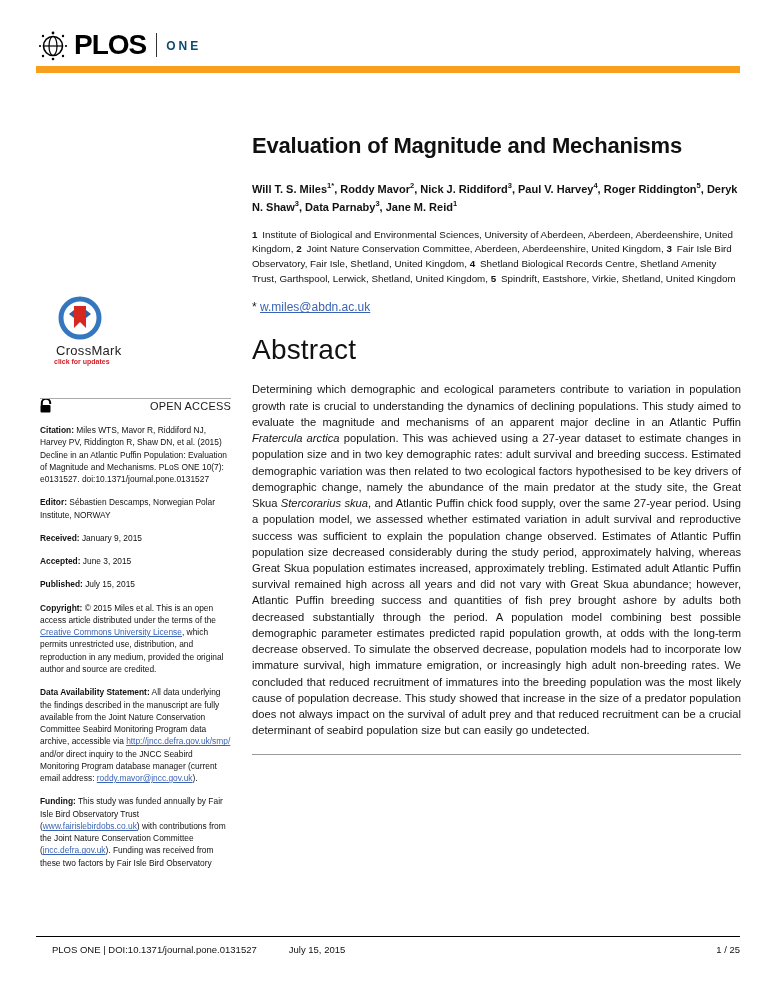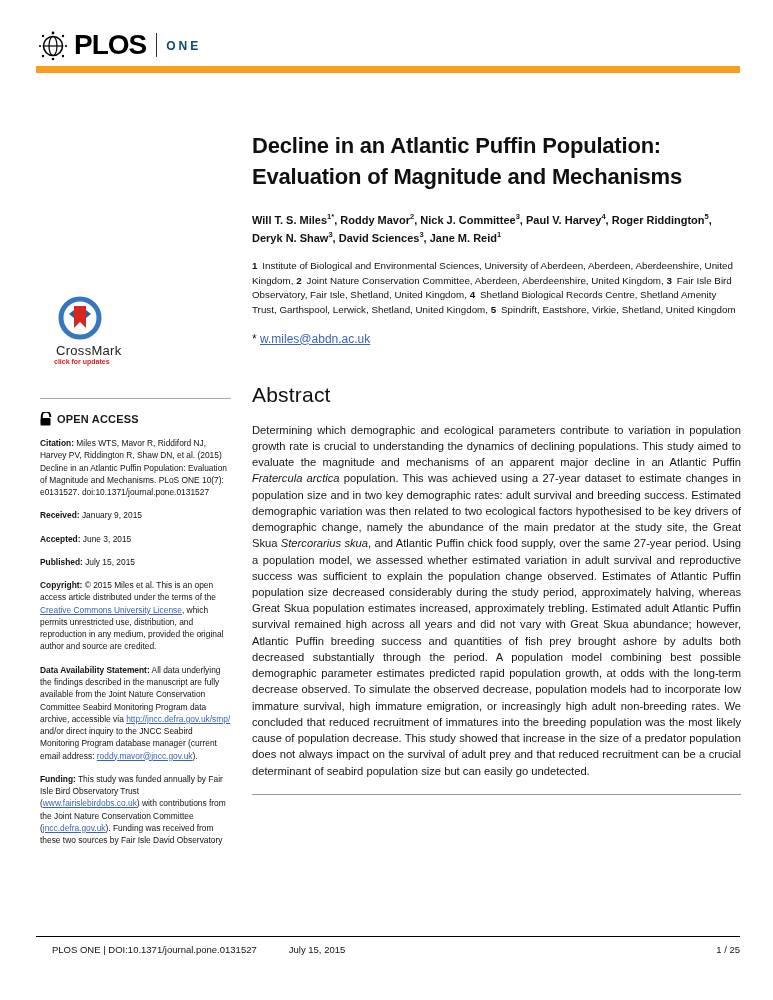--- a/index.html
+++ b/index.html
@@ -18,32 +18,32 @@
   
   .main { position:absolute; left:252px; top:117px; width:489px; }
   .article-type { font-size:9.5px; letter-spacing:0.4px; color:#222; }
   .title { margin-top:13px; font-size:22px; font-weight:bold; color:#101010; line-height:1.42; letter-spacing:-0.2px; }
   .authors { margin-top:19px; font-size:11px; font-weight:bold; line-height:1.55; color:#111; }
   .authors sup { font-size:7.5px; }
   .affiliations { margin-top:12px; font-size:9.8px; line-height:1.5; color:#111; }
   .affiliations b { font-weight:bold; }
   .corresponding { margin-top:14px; font-size:12px; }
   a.lnk { text-decoration:underline; cursor:pointer; }
-  .abstract-heading { margin-top:37px; font-size:21px; font-weight:normal; color:#111; letter-spacing:0.2px; }
+  .abstract-heading { margin-top:20px; font-size:28px; font-weight:normal; color:#111; letter-spacing:0.2px; }
   .abstract-text { margin-top:15px; font-size:11.2px; line-height:1.45; text-align:justify; color:#151515; }
   .end-rule { margin-top:15px; border-top:1px solid #999; width:100%; }
 
   
   .sidebar { position:absolute; left:40px; top:296px; width:191px; }
   .crossmark { width:120px; cursor:pointer; }
   .cm-badge { width:44px; height:44px; margin-left:18px; }
   .cm-title { font-size:13px; color:#222; letter-spacing:0.3px; margin-top:3px; margin-left:16px; }
   .cm-sub { font-size:7px; font-weight:bold; margin-left:14px; }
   .sidebar-rule { margin-top:33px; border-top:1px solid #aaa; width:191px; }
-  .open-access { margin-top:13px; display:flex; align-items:center; font-size:11px; font-weight:bold; letter-spacing:0.2px; }
+  .open-access { display:flex; align-items:center; font-size:11px; font-weight:normal; letter-spacing:0.2px;justify-content:space-between; }
   .lock { width:12px; height:14px; margin-right:5px; }
   .side-block { margin-top:11px; font-size:8.4px; line-height:1.46; color:#111; }
   .side-block b { font-weight:bold; }
 
   
   .footer-rule { position:absolute; left:36px; width:704px; top:936px; border-top:1.5px solid #000; }
   .footer { position:absolute; left:36px; width:704px; top:944px; display:flex; justify-content:space-between; font-size:9.5px; color:#111; }
   .footer-left span { margin-right:16px;padding-left:16px; }
 </style>
 </head>
@@ -98,20 +98,24 @@
         </svg>
       </span>
       <span>OPEN ACCESS</span>
     </div>
 
     <p class="side-block">
       <b>Citation:</b>
       <span>Miles WTS, Mavor R, Riddiford NJ, Harvey PV, Riddington R, Shaw DN, et al. (2015) Decline in an Atlantic Puffin Population: Evaluation of Magnitude and Mechanisms. PLoS ONE 10(7): e0131527. doi:10.1371/journal.pone.0131527</span>
     </p>
 
+    <p class="side-block">
+      <b>Editor:</b>
+      <span>Sébastien Descamps, Norwegian Polar Institute, NORWAY</span>
+    </p>
 
     <p class="side-block">
       <b>Received:</b>
       <span>January 9, 2015</span>
     </p>
 
     <p class="side-block">
       <b>Accepted:</b>
       <span>June 3, 2015</span>
     </p>
@@ -126,30 +130,29 @@
       <span>© 2015 Miles et al. This is an open access article distributed under the terms of the </span><a class="lnk" style="color:#3B63B5;">Creative Commons University License</a><span>, which permits unrestricted use, distribution, and reproduction in any medium, provided the original author and source are credited.</span>
     </p>
 
     <p class="side-block">
       <b>Data Availability Statement:</b>
       <span>All data underlying the findings described in the manuscript are fully available from the Joint Nature Conservation Committee Seabird Monitoring Program data archive, accessible via </span><a class="lnk" style="color:#3B63B5;">http://jncc.defra.gov.uk/smp/</a><span> and/or direct inquiry to the JNCC Seabird Monitoring Program database manager (current email address: </span><a class="lnk" style="color:#3B63B5;">roddy.mavor@jncc.gov.uk</a><span>).</span>
     </p>
 
     <p class="side-block">
       <b>Funding:</b>
-      <span>This study was funded annually by Fair Isle Bird Observatory Trust (</span><a class="lnk" style="color:#3B63B5;">www.fairislebirdobs.co.uk</a><span>) with contributions from the Joint Nature Conservation Committee (</span><a class="lnk" style="color:#3B63B5;">jncc.defra.gov.uk</a><span>). Funding was received from these two sources by Fair Isle David Observatory</span>
+      <span>This study was funded annually by Fair Isle Bird Observatory Trust (</span><a class="lnk" style="color:#3B63B5;">www.fairislebirdobs.co.uk</a><span>) with contributions from the Joint Nature Conservation Committee (</span><a class="lnk" style="color:#3B63B5;">jncc.defra.gov.uk</a><span>). Funding was received from these two factors by Fair Isle Bird Observatory</span>
     </p>
   </div>
 
   <div class="main">
     <h1 class="title">
-      <span style="display:block;">Decline in an Atlantic Puffin Population:</span>
       <span style="display:block;">Evaluation of Magnitude and Mechanisms</span>
     </h1>
-    <p class="authors"><span>Will T. S. Miles</span><sup>1*</sup>, <span>Roddy Mavor</span><sup>2</sup>, <span>Nick J. Committee</span><sup>3</sup>, <span>Paul V. Harvey</span><sup>4</sup>, <span>Roger Riddington</span><sup>5</sup>, <span>Deryk N. Shaw</span><sup>3</sup>, <span>David Sciences</span><sup>3</sup>, <span>Jane M. Reid</span><sup>1</sup></p>
+    <p class="authors"><span>Will T. S. Miles</span><sup>1*</sup>, <span>Roddy Mavor</span><sup>2</sup>, <span>Nick J. Riddiford</span><sup>3</sup>, <span>Paul V. Harvey</span><sup>4</sup>, <span>Roger Riddington</span><sup>5</sup>, <span>Deryk N. Shaw</span><sup>3</sup>, <span>Data Parnaby</span><sup>3</sup>, <span>Jane M. Reid</span><sup>1</sup></p>
     <p class="affiliations"><b>1 </b><span>Institute of Biological and Environmental Sciences, University of Aberdeen, Aberdeen, Aberdeenshire, United Kingdom, </span><b>2 </b><span>Joint Nature Conservation Committee, Aberdeen, Aberdeenshire, United Kingdom, </span><b>3 </b><span>Fair Isle Bird Observatory, Fair Isle, Shetland, United Kingdom, </span><b>4 </b><span>Shetland Biological Records Centre, Shetland Amenity Trust, Garthspool, Lerwick, Shetland, United Kingdom, </span><b>5 </b><span>Spindrift, Eastshore, Virkie, Shetland, United Kingdom</span></p>
     <p class="corresponding">
       <span>*</span>
       <a class="lnk" style="color:#3B63B5;">w.miles@abdn.ac.uk</a>
     </p>
     <h2 class="abstract-heading">Abstract</h2>
     <p class="abstract-text"><span>Determining which demographic and ecological parameters contribute to variation in population growth rate is crucial to understanding the dynamics of declining populations. This study aimed to evaluate the magnitude and mechanisms of an apparent major decline in an Atlantic Puffin </span><i>Fratercula arctica</i><span> population. This was achieved using a 27-year dataset to estimate changes in population size and in two key demographic rates: adult survival and breeding success. Estimated demographic variation was then related to two ecological factors hypothesised to be key drivers of demographic change, namely the abundance of the main predator at the study site, the Great Skua </span><i>Stercorarius skua</i><span>, and Atlantic Puffin chick food supply, over the same 27-year period. Using a population model, we assessed whether estimated variation in adult survival and reproductive success was sufficient to explain the population change observed. Estimates of Atlantic Puffin population size decreased considerably during the study period, approximately halving, whereas Great Skua population estimates increased, approximately trebling. Estimated adult Atlantic Puffin survival remained high across all years and did not vary with Great Skua abundance; however, Atlantic Puffin breeding success and quantities of fish prey brought ashore by adults both decreased substantially through the period. A population model combining best possible demographic parameter estimates predicted rapid population growth, at odds with the long-term decrease observed. To simulate the observed decrease, population models had to incorporate low immature survival, high immature emigration, or increasingly high adult non-breeding rates. We concluded that reduced recruitment of immatures into the breeding population was the most likely cause of population decrease. This study showed that increase in the size of a predator population does not always impact on the survival of adult prey and that reduced recruitment can be a crucial determinant of seabird population size but can easily go undetected.</span></p>
     <div class="end-rule"></div>
   </div>
 

